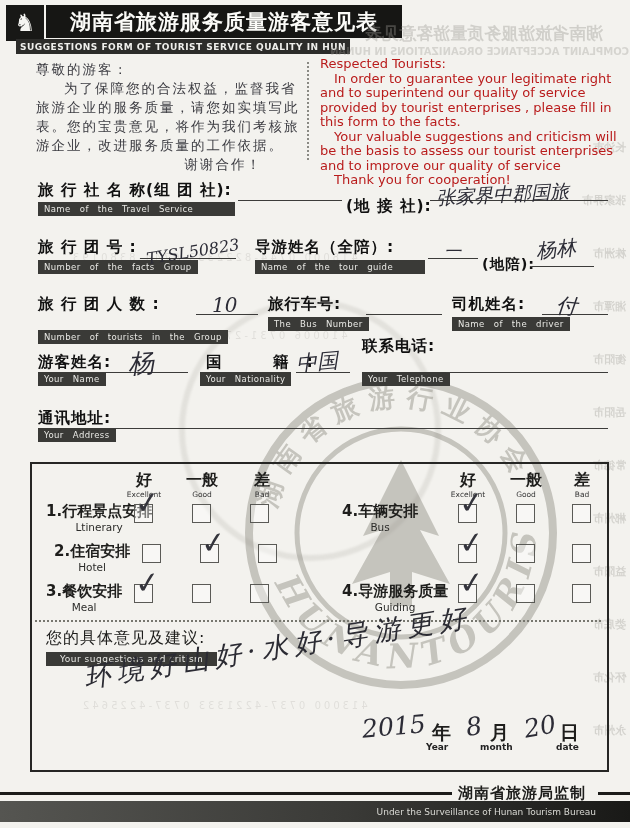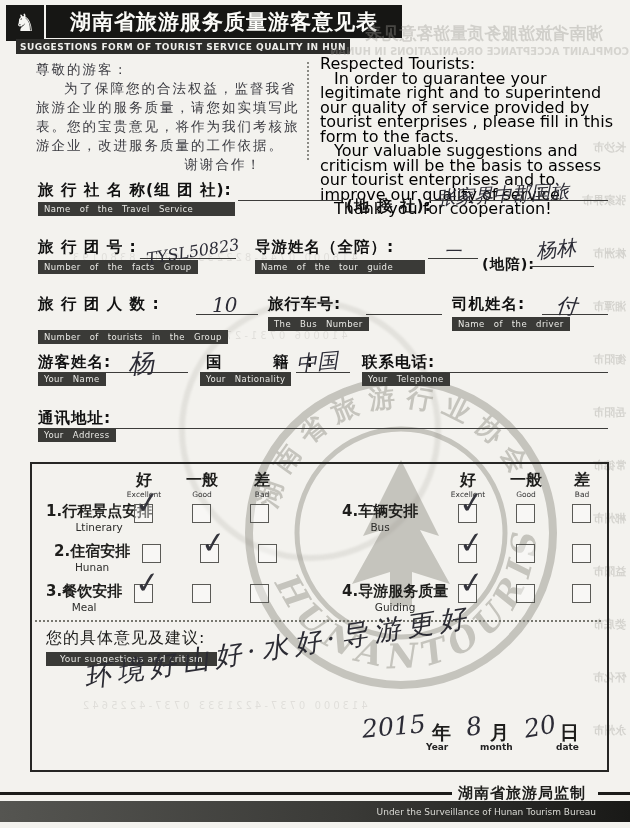--- a/index.html
+++ b/index.html
@@ -17,21 +17,21 @@
   .mirror{transform:scaleX(-1);filter:blur(.7px);}
   .bleed{color:#9a9892;position:absolute;white-space:nowrap;}
   .bleed-title{left:365px;top:22px;font-size:17px;font-weight:bold;opacity:.38;}
   .bleed-sub{left:330px;top:46px;font-size:10px;font-weight:bold;opacity:.33;}
   
   .letter-zh{position:absolute;left:36px;top:60px;width:268px;font-family:"DejaVu Serif",serif;
              font-size:13.5px;line-height:19px;color:#3c3c42;letter-spacing:2px;}
   .letter-zh .ind{text-indent:28px;}
   .letter-zh .thanks{text-align:right;padding-right:42px;}
   .letter-divider{position:absolute;left:307px;top:62px;height:98px;border-left:2px dotted #8a8a84;}
-  .letter-en{position:absolute;left:320px;top:57px;width:300px;font-size:16px;line-height:14.5px;color:#000000;}
+  .letter-en{position:absolute;left:320px;top:57px;width:300px;font-size:13px;line-height:14.5px;color:#b91c1c;}
   .letter-en p{margin:0;}
   .letter-en .ind{text-indent:14px;}
   
   .flabel{position:absolute;font-weight:bold;font-size:15.5px;letter-spacing:1px;white-space:nowrap;color:#111;}
   .fsub{position:absolute;background:#3a3a37;color:#e9e9e5;font-size:8.5px;line-height:12px;
         padding:1px 6px;white-space:nowrap;letter-spacing:.4px;word-spacing:6px;}
   .field-line{position:absolute;border-bottom:1.5px solid #3c3c3a;}
   .hw{position:absolute;font-family:"DejaVu Serif",serif;font-style:italic;color:#2c2c36;white-space:nowrap;}
   
   .rate-box{position:absolute;left:30px;top:462px;width:575px;height:306px;border:2px solid #262624;}
@@ -172,21 +172,21 @@
   <div class="hw" style="left:556px;top:292px;font-size:21px;transform:rotate(5deg);">付</div>
 
   <div class="flabel" style="left:38px;top:352px;">游客姓名:</div>
   <div class="fsub" style="left:38px;top:372px;">Your   Name</div>
   <div class="field-line" style="left:106px;top:372px;width:82px;"></div>
   <div class="hw" style="left:128px;top:346px;font-size:26px;transform:rotate(-4deg);">杨</div>
   <div class="flabel" style="left:206px;top:352px;letter-spacing:18px;">国　籍:</div>
   <div class="fsub" style="left:200px;top:372px;">Your  Nationality</div>
   <div class="field-line" style="left:296px;top:372px;width:54px;"></div>
   <div class="hw" style="left:296px;top:348px;font-size:21px;transform:rotate(-5deg);">中国</div>
-  <div class="flabel" style="left:362px;top:352px;">联系电话:</div>
+  <div class="flabel" style="left:362px;top:336px;">联系电话:</div>
   <div class="fsub" style="left:362px;top:372px;">Your  Telephone</div>
   <div class="field-line" style="left:446px;top:372px;width:162px;"></div>
 
   <div class="flabel" style="left:38px;top:408px;">通讯地址:</div>
   <div class="fsub" style="left:38px;top:428px;">Your   Address</div>
   <div class="field-line" style="left:110px;top:428px;width:498px;"></div>
 
   <div class="rate-box">
 
     <div class="col-head" style="left:90px;top:6px;">
@@ -222,21 +222,21 @@
         </div>
       <div class="cbox" style="left:102px;top:4px;">
           <span class="checkmark">✓</span>
         </div>
       <div class="cbox" style="left:160px;top:4px;"></div>
       <div class="cbox" style="left:218px;top:4px;"></div>
     </div>
     <div class="rate-row" style="left:0;top:76px;width:260px;margin-left:8px;">
       <div class="rate-label" style="position:absolute;left:14px;top:2px;">
           <div class="zh">2.住宿安排</div>
-          <div class="en">Hunan</div>
+          <div class="en">Hotel</div>
         </div>
       <div class="cbox" style="left:102px;top:4px;"></div>
       <div class="cbox" style="left:160px;top:4px;">
           <span class="checkmark">✓</span>
         </div>
       <div class="cbox" style="left:218px;top:4px;"></div>
     </div>
     <div class="rate-row" style="left:0;top:116px;width:260px;">
       <div class="rate-label" style="position:absolute;left:14px;top:2px;">
           <div class="zh">3.餐饮安排</div>

